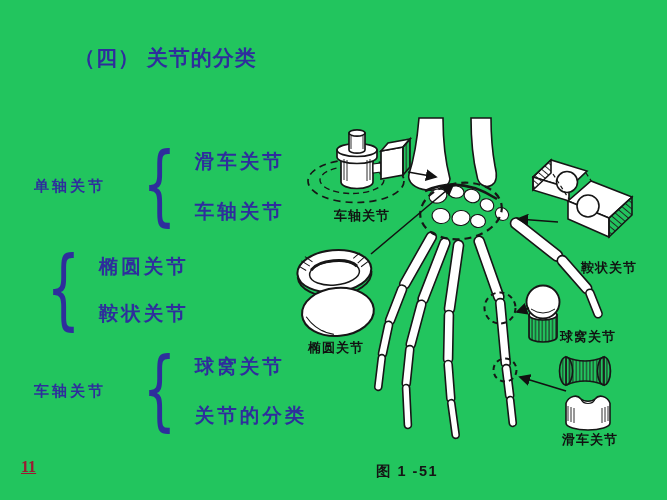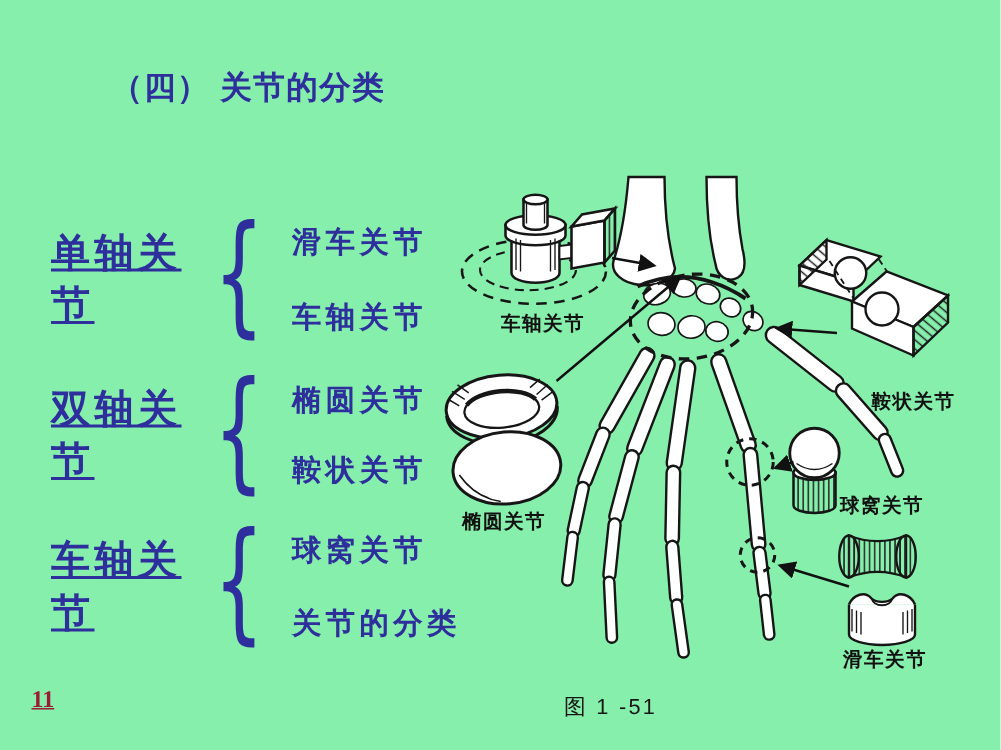--- a/index.html
+++ b/index.html
@@ -1,42 +1,42 @@
 <!DOCTYPE html>
 <html><head>
 <meta charset="utf-8">
 <style>
   html,body{margin:0;padding:0;background:#ffffff;}
   .slide{
-    position:relative;width:667px;height:500px;background:#86efac;overflow:hidden;
+    position:relative;width:667px;height:500px;background:#22c55e;overflow:hidden;
     font-family:"Liberation Sans","DejaVu Sans",sans-serif;color:#161616;
   }
   .title{
     position:absolute;left:74px;top:44px;
     font-size:21px;font-weight:700;letter-spacing:1px;color:#2e2e9c;
   }
   .group{
     position:absolute;display:flex;align-items:center;color:#2e2e9c;font-weight:700;
   }
   .g1{left:34px;top:141px;height:90px;}
   .g2{left:34px;top:248px;height:84px;}
   .g3{left:34px;top:348px;height:86px;}
-  .glabel{width:96px;font-size:26px;letter-spacing:3px;text-decoration:underline;}
+  .glabel{width:96px;font-size:15px;letter-spacing:3px;}
   .brace{
     font-size:86px;font-weight:400;line-height:0;color:#2e2e9c;
     transform:scale(0.62,1.02);margin:0 0 6px 2px;font-family:"DejaVu Sans",sans-serif;
   }
   .items{display:flex;flex-direction:column;font-size:19.5px;letter-spacing:3px;margin-left:8px;}
   .g1 .items{gap:23px;}
   .g2 .items{gap:20px;}
   .g3 .items{gap:22px;}
   .figure-svg{position:absolute;left:290px;top:100px;}
   .caption{
     position:absolute;left:376px;top:462px;display:flex;gap:16px;
-    font-size:14.5px;font-weight:400;color:#151515;letter-spacing:1.5px;
+    font-size:14.5px;font-weight:700;color:#151515;letter-spacing:1.5px;
   }
   .pagenum{
     position:absolute;left:21px;top:458px;
     font-family:"Liberation Serif","DejaVu Serif",serif;
     font-size:16px;font-weight:700;color:#9c1a32;text-decoration:underline;
   }
   svg text{font-family:"Liberation Sans","DejaVu Sans",sans-serif;font-size:13px;font-weight:700;fill:#111;letter-spacing:1px;}
 </style>
 </head>
 <body>
@@ -48,21 +48,20 @@
   <div class="group g1">
     <div class="glabel">单轴关节</div>
     <div class="brace">{</div>
     <div class="items">
       <div>滑车关节</div>
       <div>车轴关节</div>
     </div>
   </div>
 
   <div class="group g2">
-    <div class="glabel">双轴关节</div>
     <div class="brace">{</div>
     <div class="items">
       <div>椭圆关节</div>
       <div>鞍状关节</div>
     </div>
   </div>
 
   <div class="group g3">
     <div class="glabel">车轴关节</div>
     <div class="brace">{</div>

